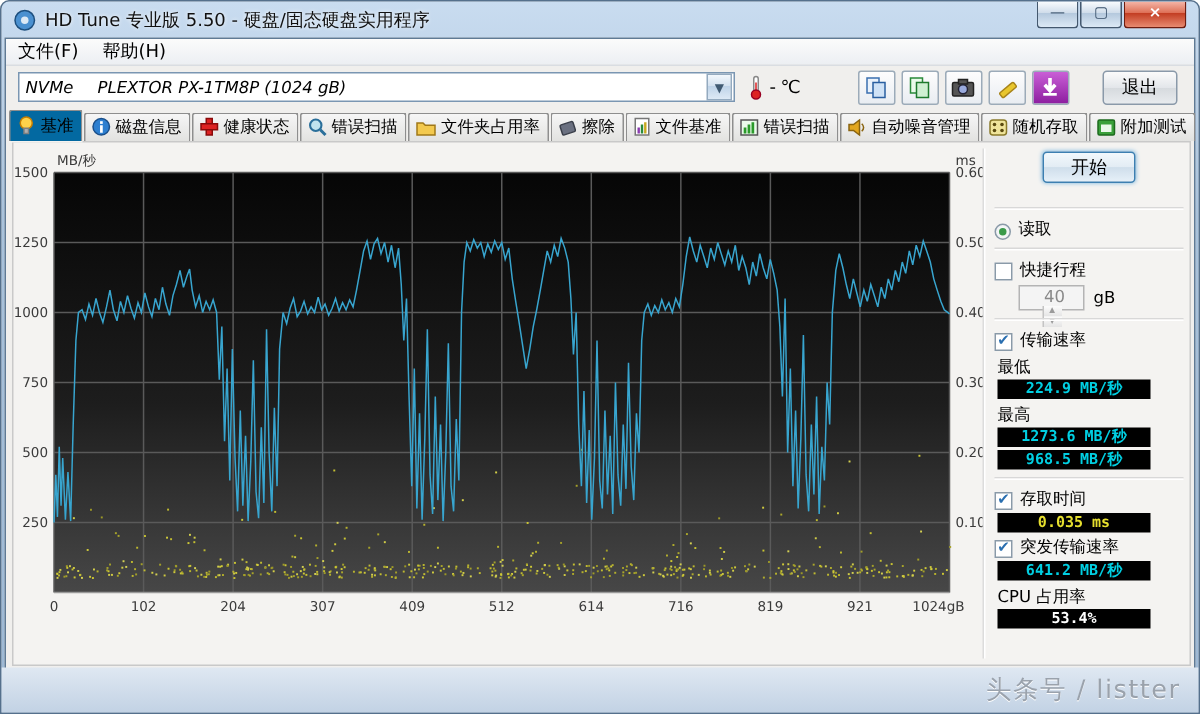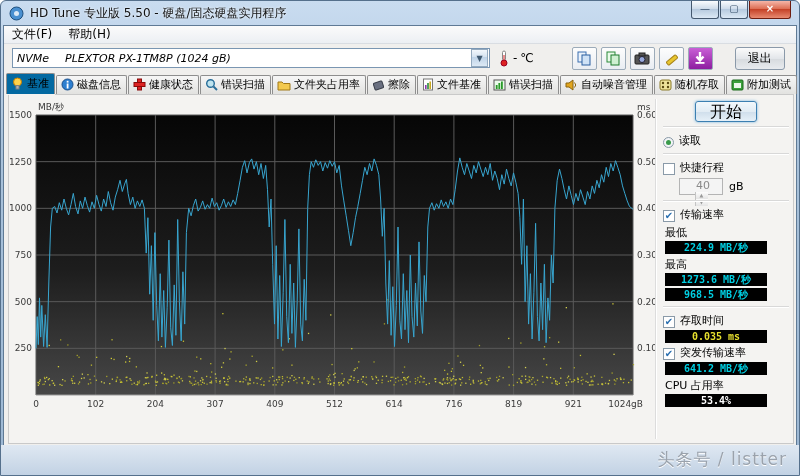--- a/index.html
+++ b/index.html
@@ -60,21 +60,21 @@
   .tab svg { flex:0 0 auto; }
   
   .main { position:absolute; left:4px; top:68px; width:786px; height:350px;
     background:#f4f3f1; border:1px solid #c9c9c9; }
   #chart-svg { position:absolute; left:0px; top:2px; }
   .vsep { position:absolute; left:646px; top:4px; width:2px; height:340px;
     border-left:1px solid #dcdcdc; border-right:1px solid #fff; }
   
   .rpanel { position:absolute; left:652px; top:4px; width:130px; height:342px;
     display:flex; flex-direction:column; font-size:11px; }
-  .start-btn { width:62px; height:21px; margin:2px auto 0 auto; font-size:16px;
+  .start-btn { width:62px; height:21px; margin:2px auto 12px auto; font-size:12px;
     border:1px solid #3c7fb1; border-radius:3px;
     background:linear-gradient(#f2f8fc,#e2ecf4 50%,#cfdeeb 51%,#e6f0f8);
     box-shadow:0 0 3px #74b2dd; }
   .hsep { border-top:1px solid #d8d8d8; border-bottom:1px solid #fff; margin:4px 2px; }
   .ctl-row { display:flex; align-items:flex-end; gap:5px; padding:1px 2px; }
   .radio { width:11px; height:11px; border:1px solid #8a9aa8; border-radius:50%;
     background:radial-gradient(#fff,#e8ecef); position:relative; }
   .radio.sel::after { content:""; position:absolute; left:2px; top:2px; width:5px;
     height:5px; border-radius:50%; background:#3a9a4a; }
   .dim { color:#8a8a8a; }

